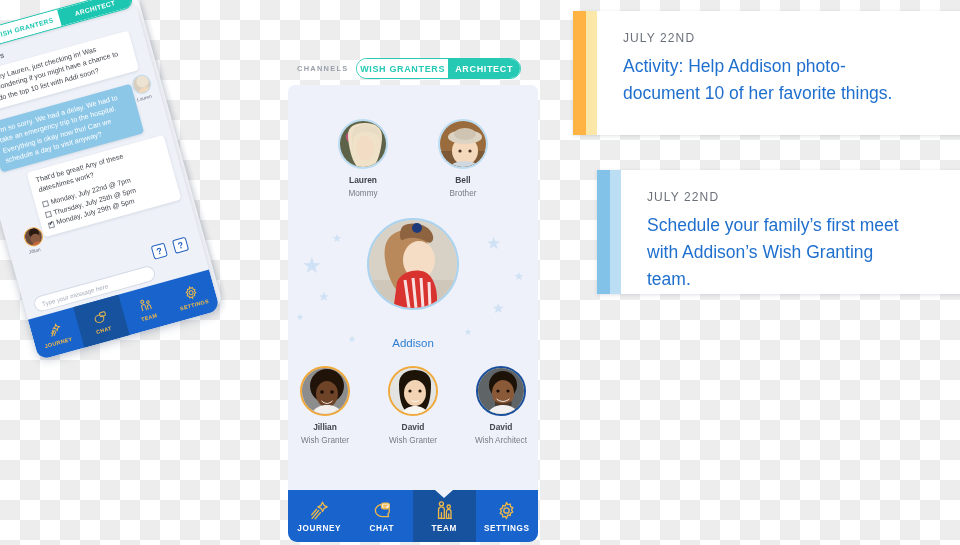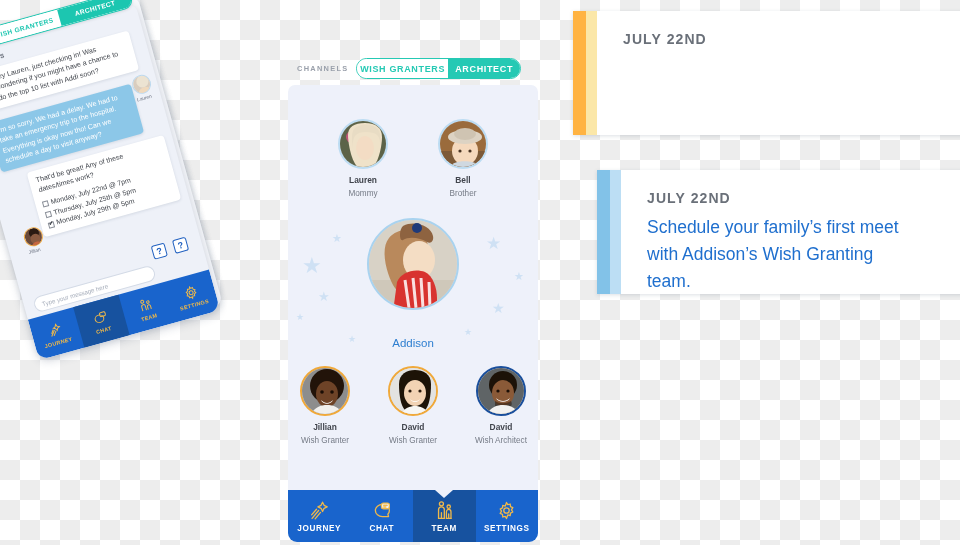--- a/index.html
+++ b/index.html
@@ -299,21 +299,21 @@
   .info-card {
     position: absolute;
     display: flex;
     background: #ffffff;
     box-shadow: 0 1px 4px rgba(40,60,90,.16);
   }
   .info-card .bar-a { width: 13px; }
   .info-card .bar-b { width: 11px; }
   .info-card .ic-body { padding: 20px 22px 22px 26px; }
   .ic-date {
-    font-size: 14px; font-weight: bold;
+    font-size: 12px; font-weight: normal;
     letter-spacing: 1.1px; color: #6a7079;
     margin-bottom: 8px;
   }
   .ic-text {
     font-size: 17.5px; line-height: 1.55;
     color: #1f6fce;
     max-width: 270px;
   }
   #card-activity { left: 573px; top: 11px;  width: 400px; height: 124px; }
   #card-schedule { left: 597px; top: 170px; width: 380px; height: 124px; }
@@ -581,20 +581,21 @@
         <span class="lbl">SETTINGS</span>
       </div>
     </div>
   </div>
 
   <div class="info-card" id="card-activity">
     <div class="bar-a" style="background:#ffb342"></div>
     <div class="bar-b" style="background:#fbe7a8"></div>
     <div class="ic-body">
       <div class="ic-date">JULY 22ND</div>
+      <div class="ic-text">Activity: Help Addison photo-document 10 of her favorite things.</div>
     </div>
   </div>
 
   <div class="info-card" id="card-schedule">
     <div class="bar-a" style="background:#82c2e8"></div>
     <div class="bar-b" style="background:#bcdef4"></div>
     <div class="ic-body">
       <div class="ic-date">JULY 22ND</div>
       <div class="ic-text">Schedule your family’s first meet with Addison’s Wish Granting team.</div>
     </div>

